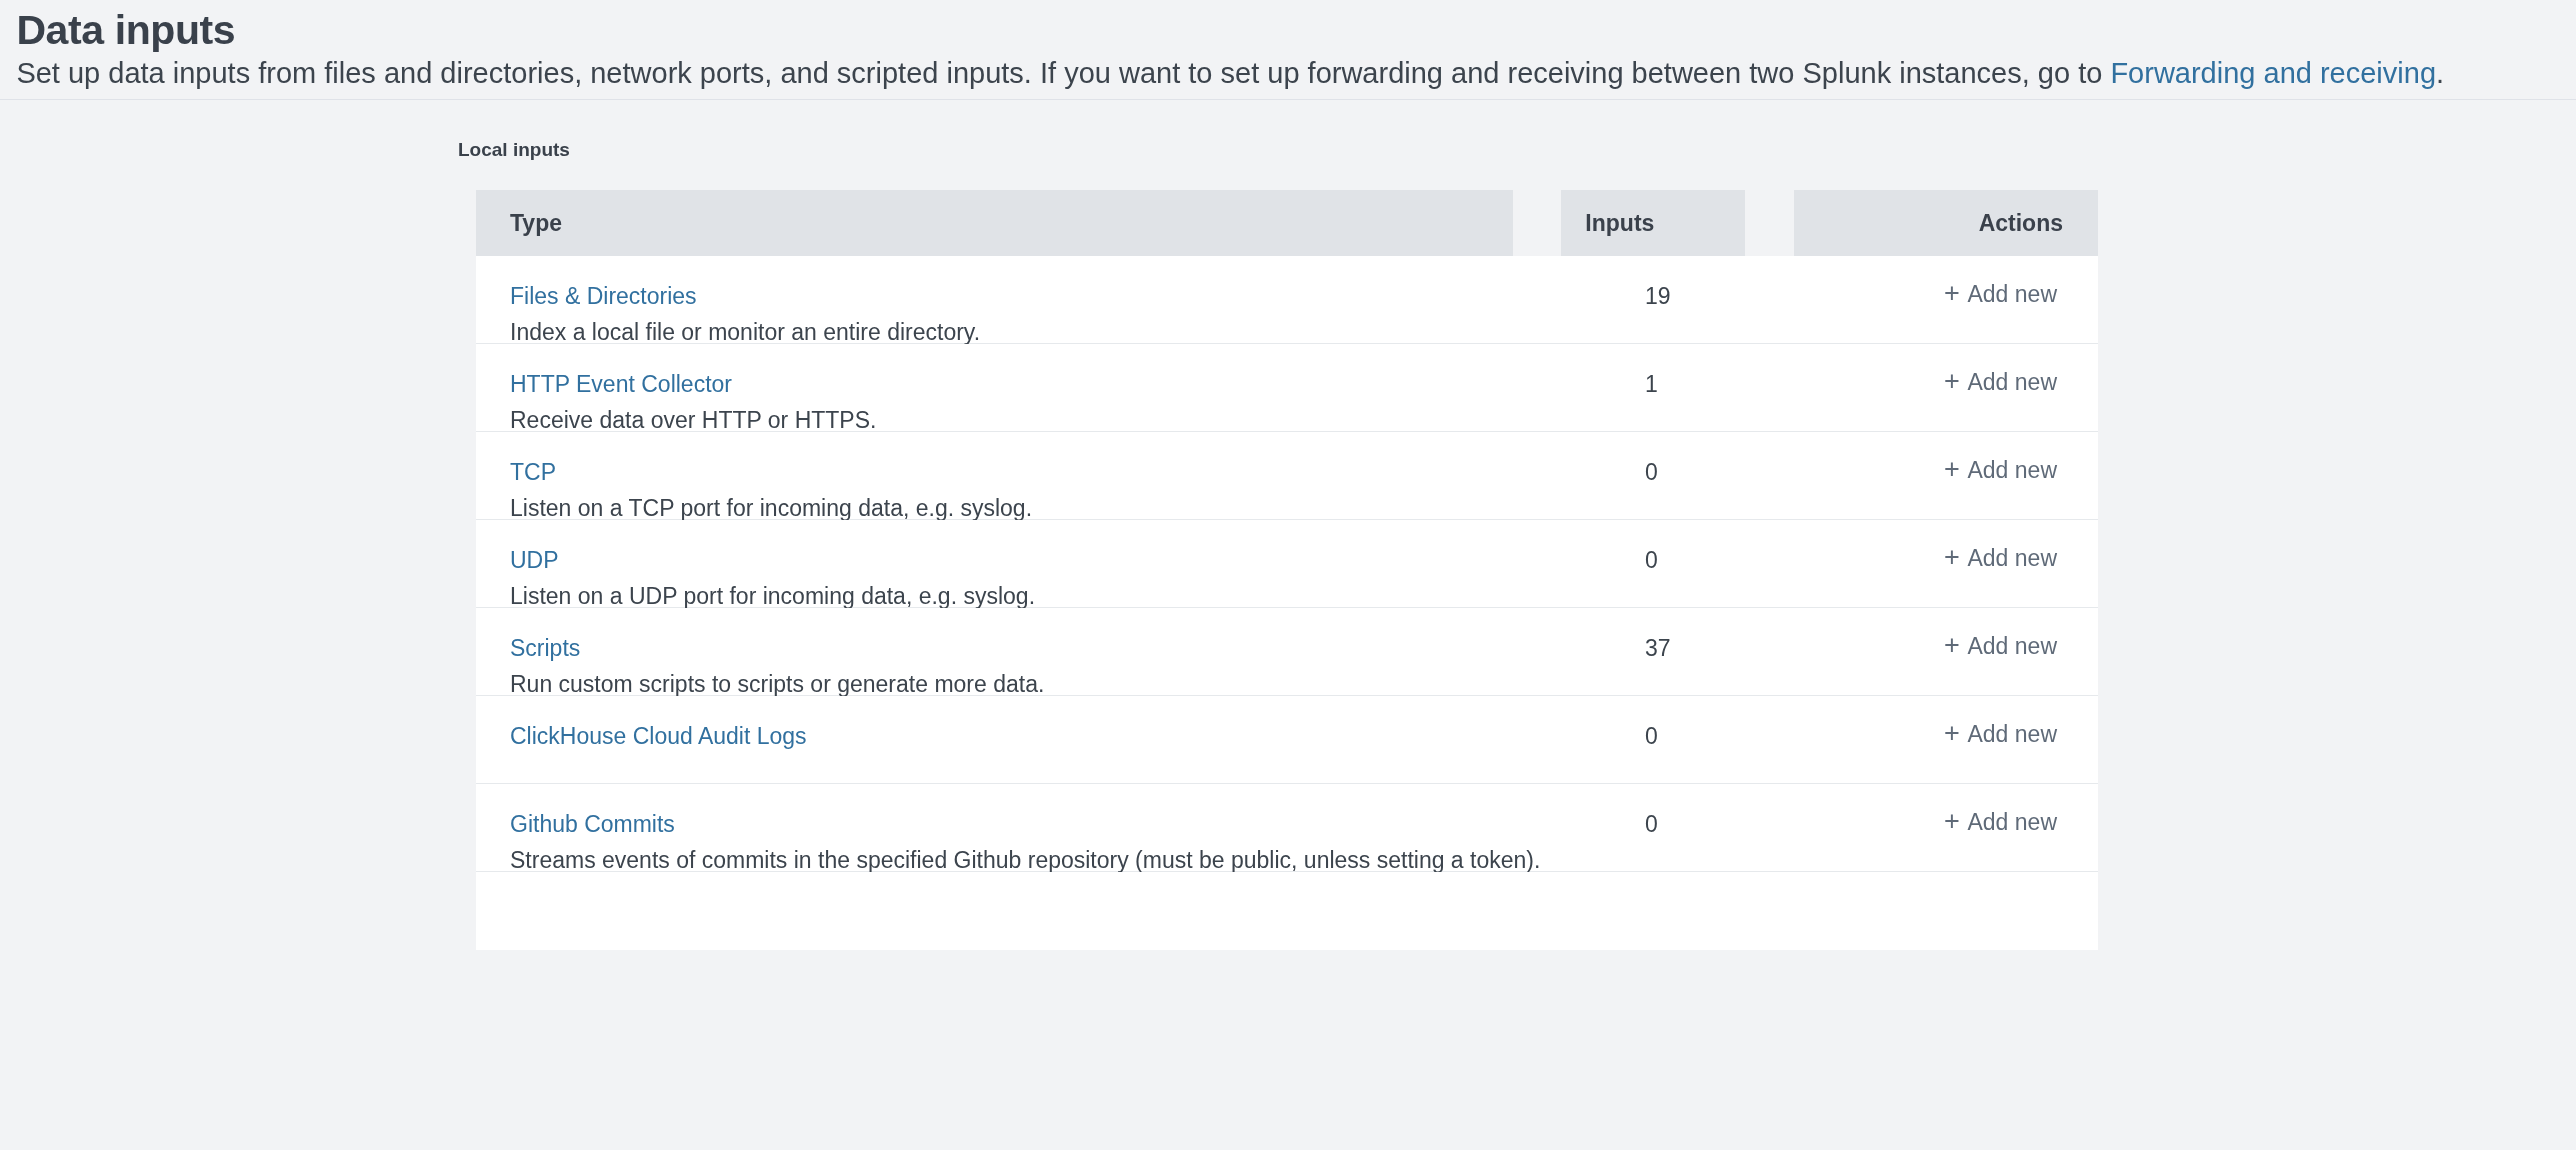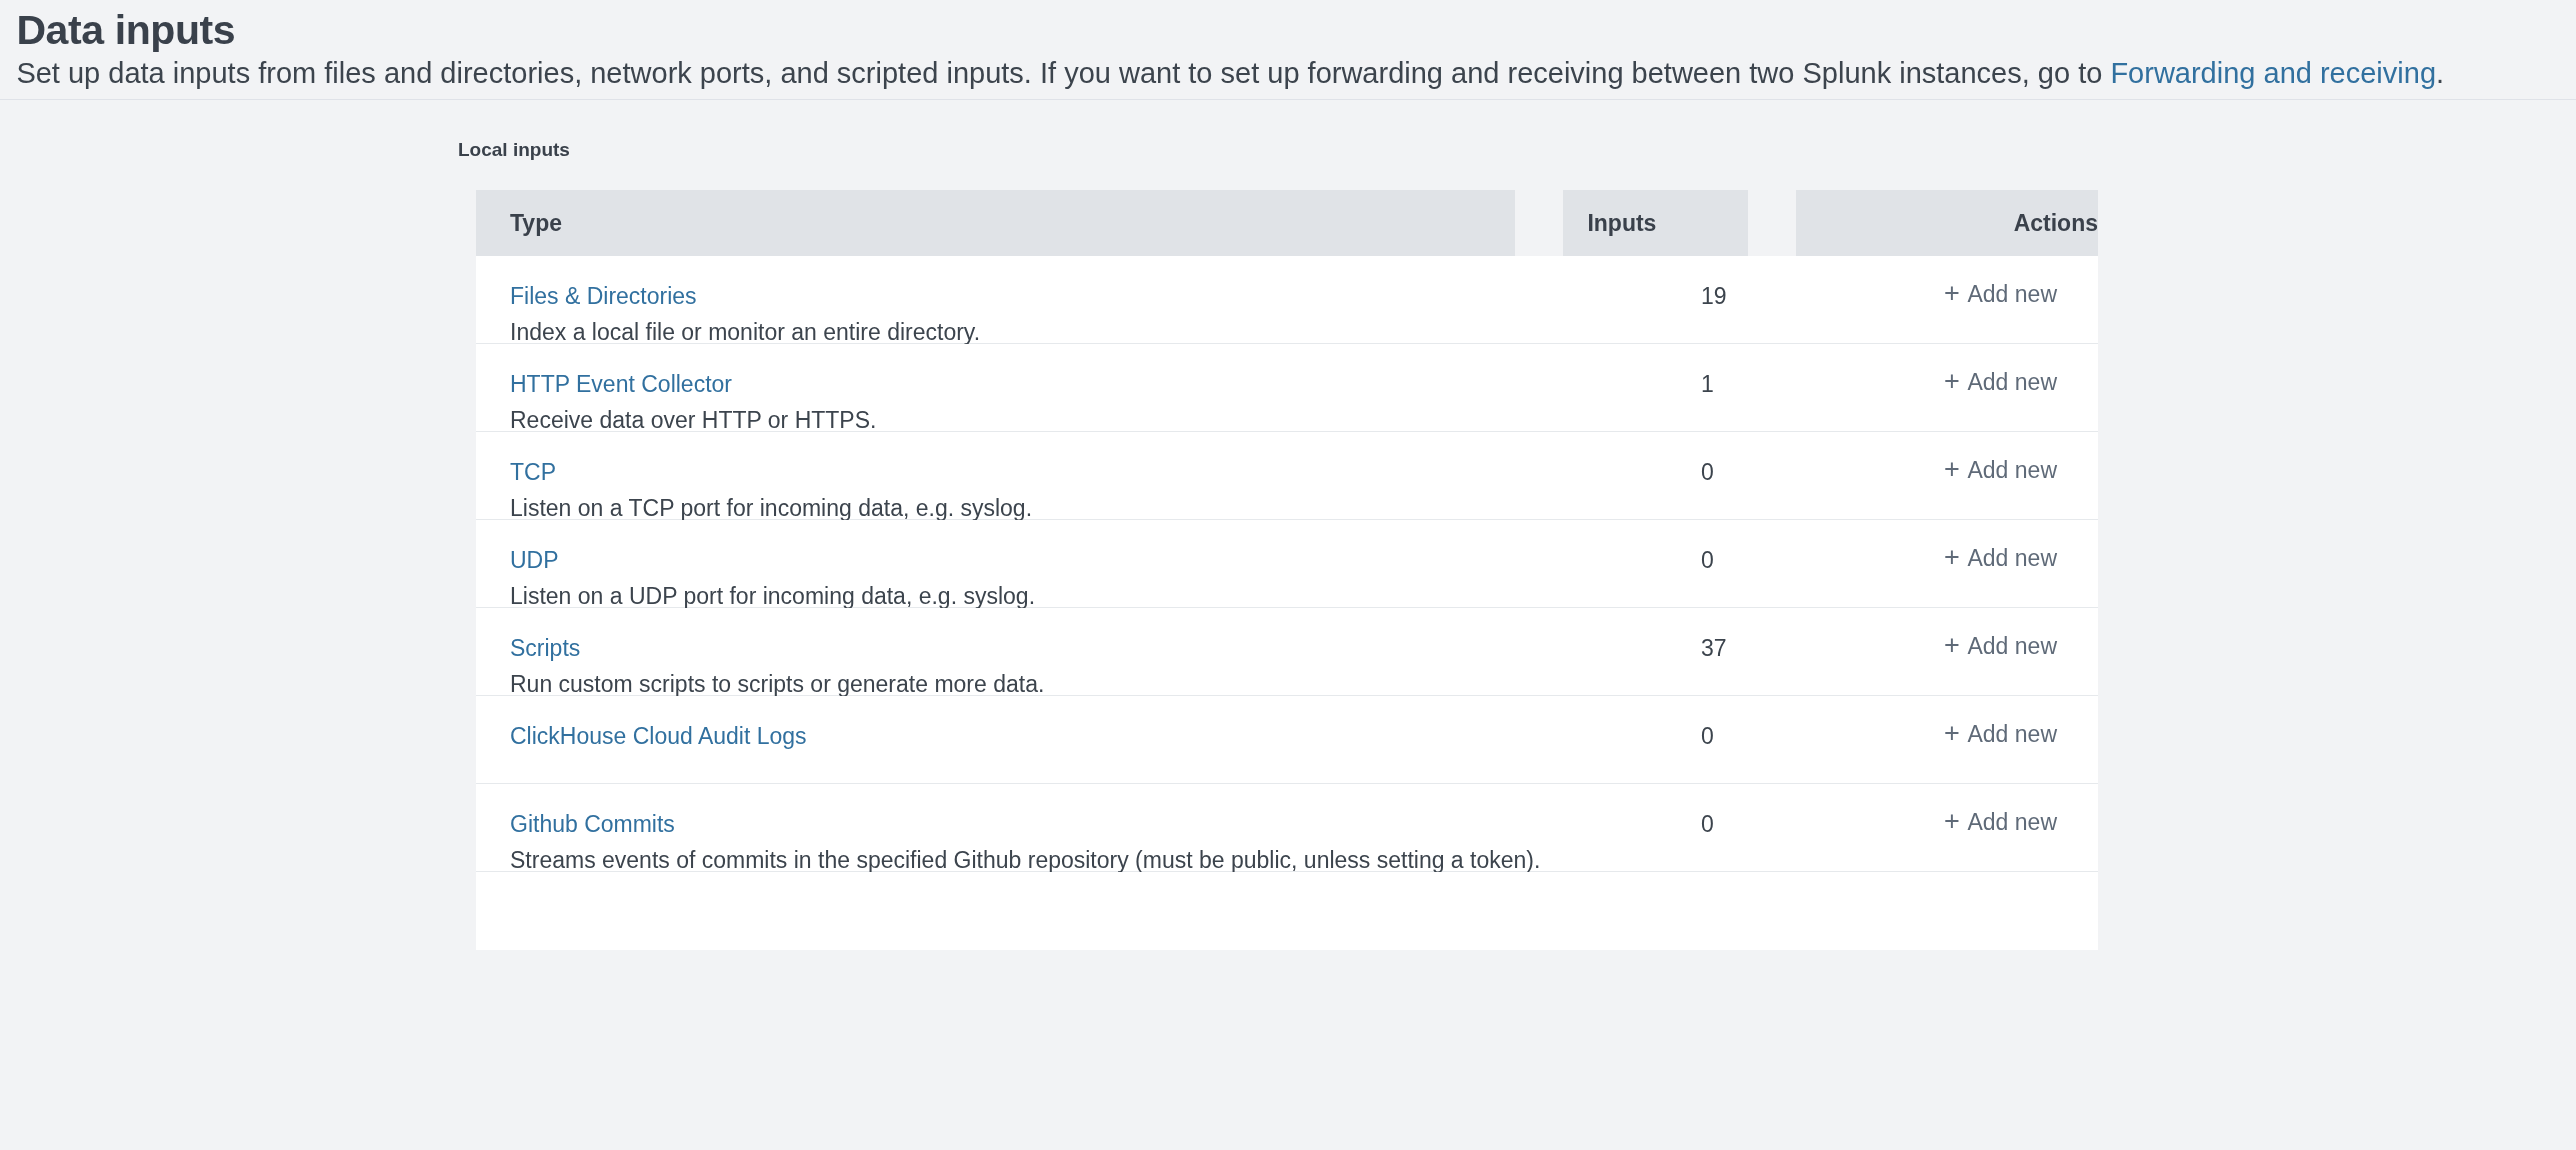--- a/index.html
+++ b/index.html
@@ -70,21 +70,21 @@
     height: 66px;
     display: flex;
     align-items: center;
     background: var(--header-bg);
     font-size: 23px;
     font-weight: 700;
     color: var(--heading-text);
   }
   .th-type    { width: 1132px; padding-left: 34px; margin-right: 4.3px; }
   .th-inputs  { width: 199px;  padding-left: 24px; margin-right: 4.3px; }
-  .th-actions { width: 330px;  justify-content: flex-end; }
+  .th-actions { width: 330px;  justify-content: flex-end; padding-right: 35px; }
 
   .row {
     position: relative;
     height: 88px;
     background: var(--row-bg);
     border-bottom: 1.7px solid var(--row-separator);
   }
   .row-link {
     position: absolute;
     left: 34px;
@@ -98,21 +98,21 @@
   .row-desc {
     position: absolute;
     left: 34px;
     top: 62px;
     font-size: 23px;
     line-height: 28px;
     color: var(--body-text);
   }
   .cell-inputs {
     position: absolute;
-    left: 1225px;
+    left: 1169px;
     top: 26px;
     font-size: 23px;
     line-height: 28px;
     color: var(--body-text);
   }
   .add-new {
     position: absolute;
     right: 41px;
     top: 24px;
     font-size: 23px;

